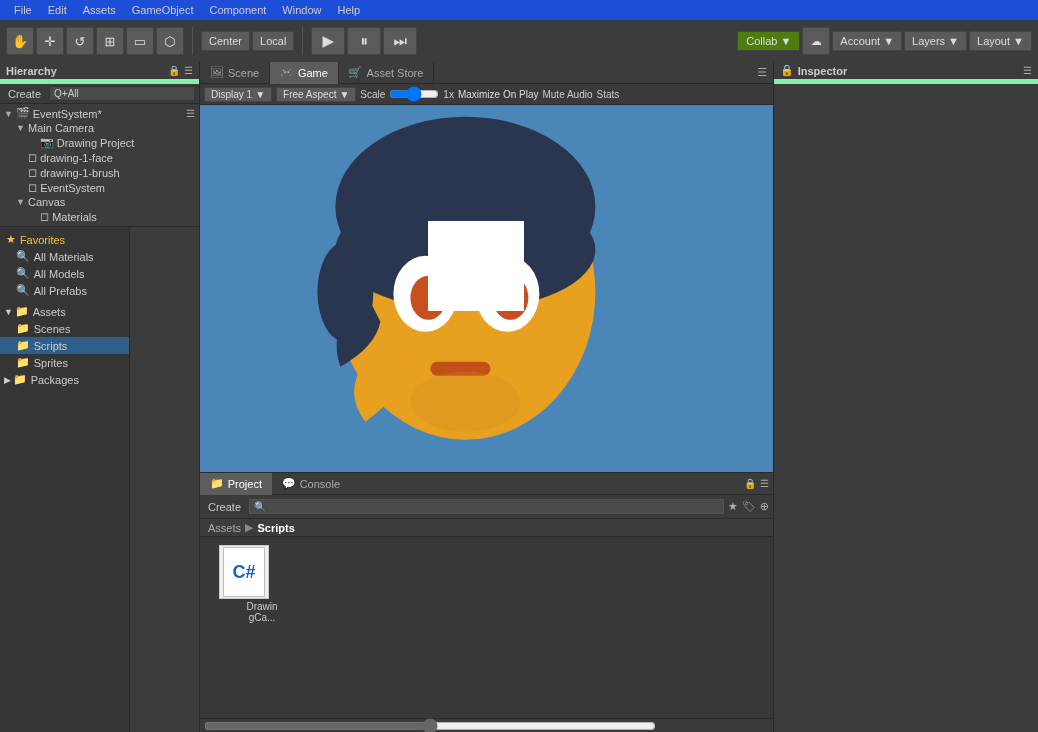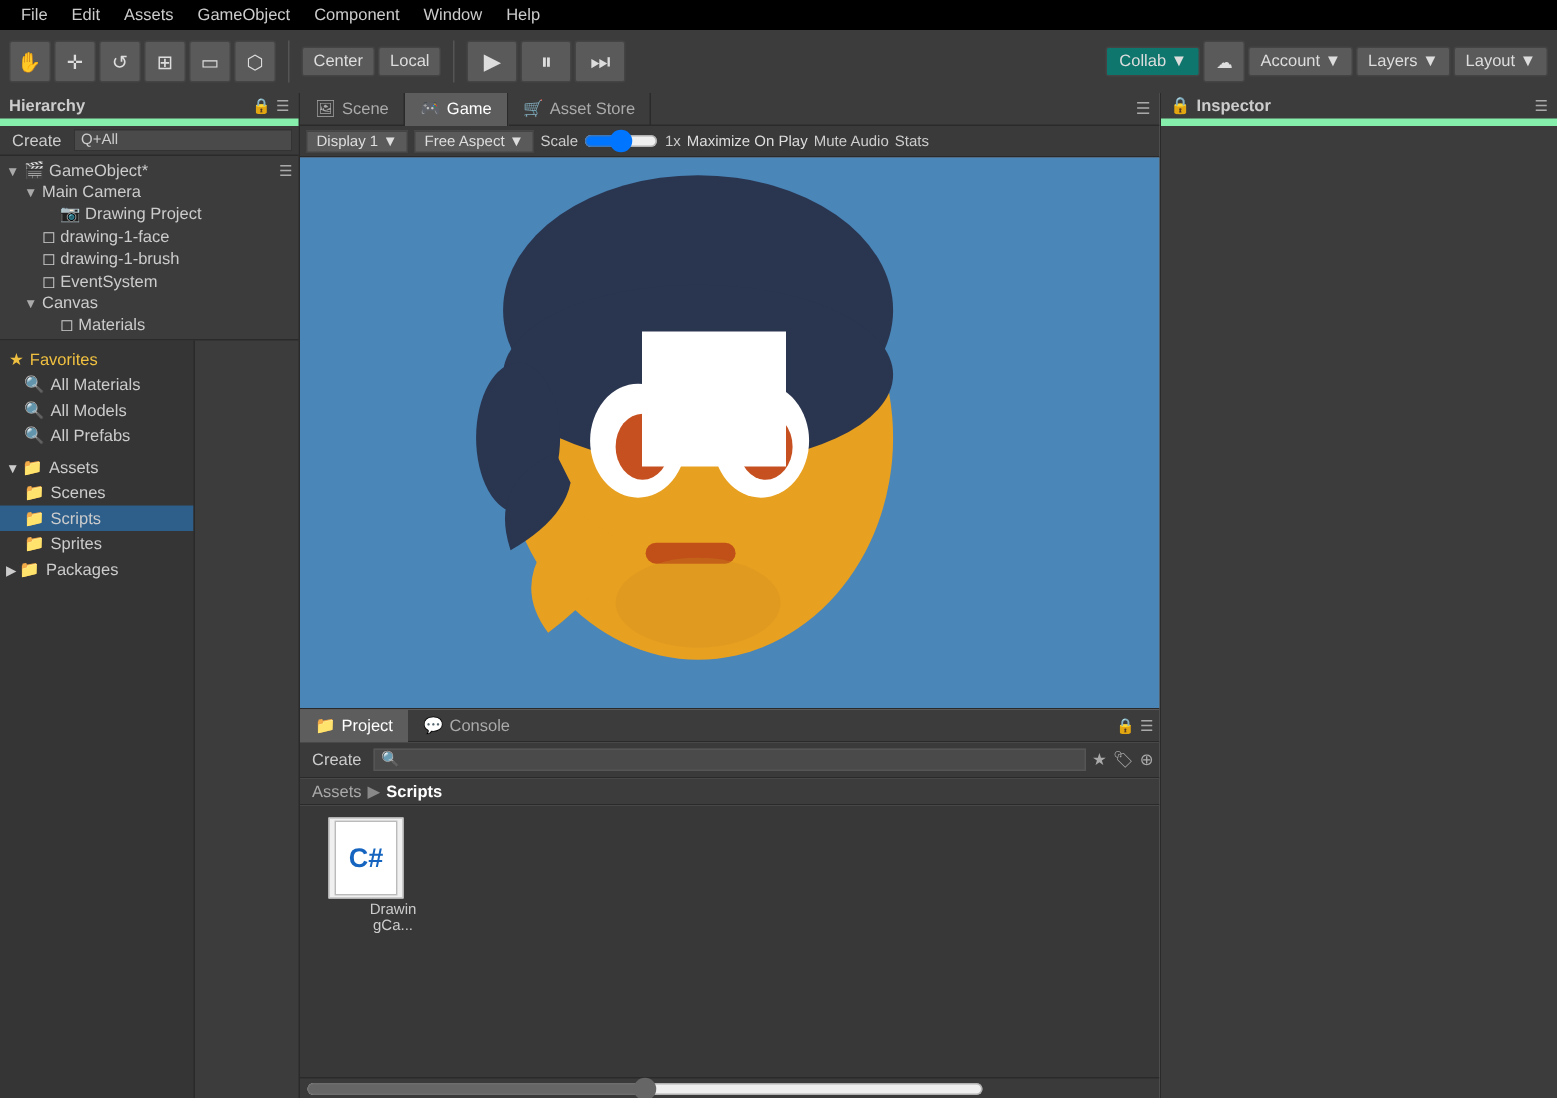--- a/index.html
+++ b/index.html
@@ -13,26 +13,26 @@
     .tb-btn {
       background: #5a5a5a; border: 1px solid #444; color: #ddd; padding: 3px 7px; font-size: 11px; cursor: pointer; border-radius: 2px; display: flex; align-items: center; gap: 3px;
     }
     .tb-icon-btn {
       background: #5a5a5a; border: 1px solid #444; color: #ddd; width: 28px; height: 28px; display: flex; align-items: center; justify-content: center; cursor: pointer; border-radius: 2px; font-size: 13px;
     }
     .separator { width: 1px; height: 28px; background: #555; margin: 0 4px; }
     .play-btn { background: #5a5a5a; border: 1px solid #444; color: #ddd; width: 34px; height: 28px; display: flex; align-items: center; justify-content: center; cursor: pointer; border-radius: 2px; font-size: 15px; }
     .tb-dropdown { background: #5a5a5a; border: 1px solid #444; color: #ddd; padding: 3px 7px; font-size: 11px; cursor: pointer; border-radius: 2px; display: flex; align-items: center; gap: 4px; }
     .tb-spacer { flex: 1; }
-    .collab-btn { background: #0f766e; border: 1px solid #444; color: #ddd; padding: 3px 8px; font-size: 11px; cursor: pointer; border-radius: 2px; display: flex; align-items: center; gap: 3px; text-align: center; }
+    .collab-btn { background: #4d7c0f; border: 1px solid #444; color: #ddd; padding: 3px 8px; font-size: 11px; cursor: pointer; border-radius: 2px; display: flex; align-items: center; gap: 3px; text-align: center; }
     .cloud-btn { background: #5a5a5a; border: 1px solid #444; color: #ddd; width: 28px; height: 28px; display: flex; align-items: center; justify-content: center; cursor: pointer; border-radius: 2px; }
 
     
     #menubar {
-      display: flex; align-items: center; background: #000000; height: 20px; padding: 0 6px;
+      display: flex; align-items: center; background: #1d4ed8; height: 20px; padding: 0 6px;
     }
     .menu-item { color: #ccc; padding: 2px 8px; cursor: pointer; font-size: 11px; }
 
     
     #main { display: flex; height: calc(732px - 62px); }
     .panel-header {
       display: flex; align-items: center; background: #3c3c3c; border-bottom: 5px solid #86efac; height: 22px; padding: 0 6px;
     }
     .panel-title { color: #ccc; font-size: 11px; font-weight: bold; }
     .panel-controls { margin-left: auto; display: flex; gap: 3px; }
@@ -147,21 +147,21 @@
       </div>
       <div class="create-bar">
         <span class="create-btn">Create</span>
         <input class="search-input" value="Q+All" style="width: 100px;">
       </div>
       <div class="hierarchy-tree">
 
         <div class="tree-item">
           <span class="tree-arrow">▼</span>
           <span style="margin-right:3px;">🎬</span>
-          <span>GameObject*</span>
+          <span>EventSystem*</span>
           <span style="margin-left:auto;color:#aaa;font-size:10px;">☰</span>
         </div>
 
         <div class="tree-item">
           <span class="tree-indent"></span>
           <span class="tree-arrow">▼</span>
           <span>Main Camera</span>
         </div>
 
         <div class="tree-item">

